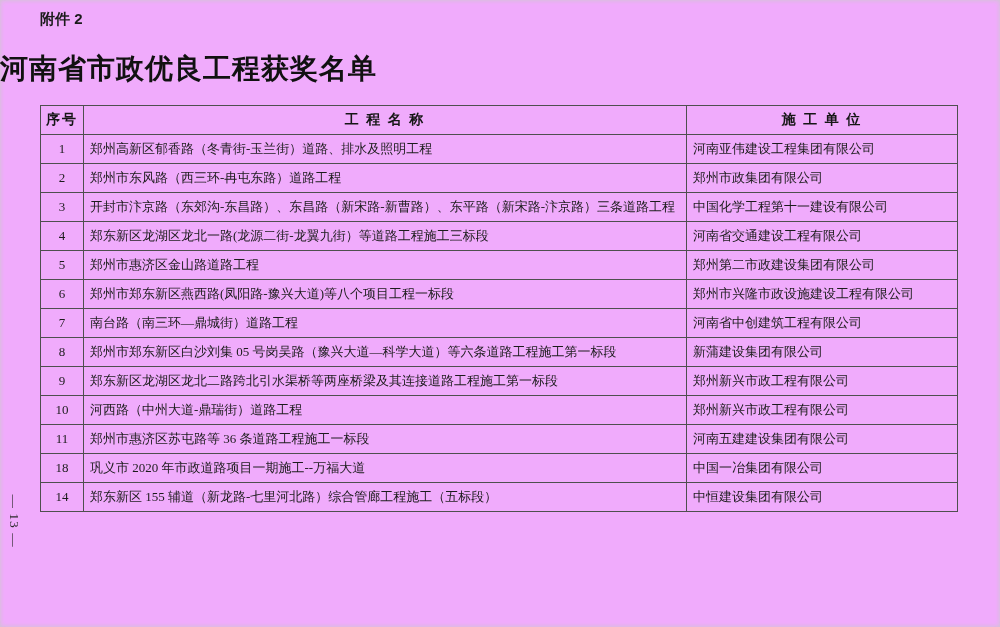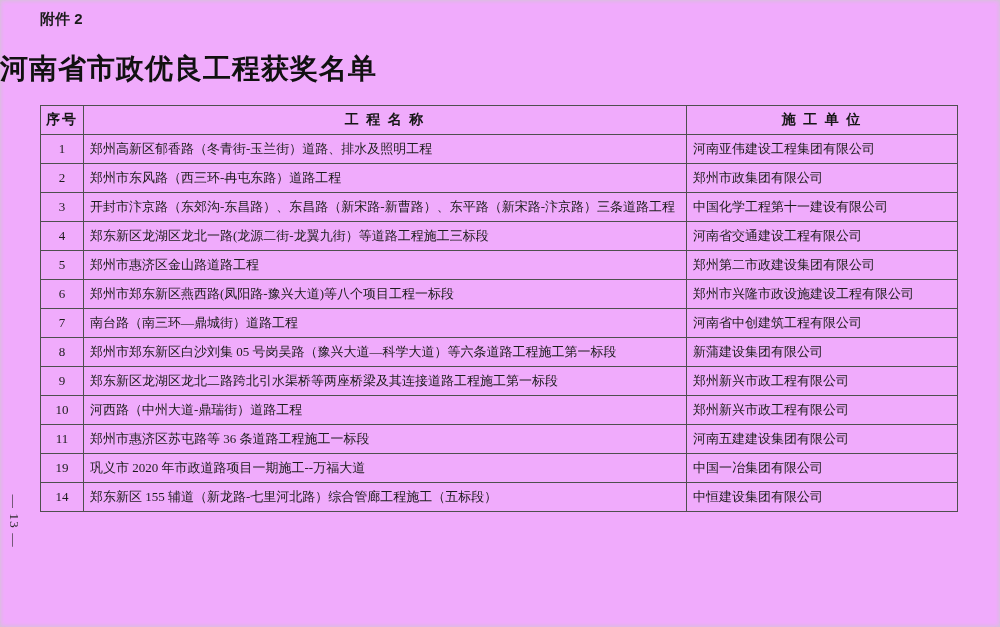--- a/index.html
+++ b/index.html
@@ -156,21 +156,21 @@
     <td class="cell-no">10</td>
     <td class="cell-project">河西路（中州大道-鼎瑞街）道路工程</td>
     <td class="cell-contractor">郑州新兴市政工程有限公司</td>
   </tr>
         <tr>
     <td class="cell-no">11</td>
     <td class="cell-project">郑州市惠济区苏屯路等 36 条道路工程施工一标段</td>
     <td class="cell-contractor">河南五建建设集团有限公司</td>
   </tr>
         <tr>
-    <td class="cell-no">19</td>
+    <td class="cell-no">18</td>
     <td class="cell-project">巩义市 2020 年市政道路项目一期施工--万福大道</td>
     <td class="cell-contractor">中国一冶集团有限公司</td>
   </tr>
         <tr>
     <td class="cell-no">14</td>
     <td class="cell-project">郑东新区 155 辅道（新龙路-七里河北路）综合管廊工程施工（五标段）</td>
     <td class="cell-contractor">中恒建设集团有限公司</td>
   </tr>
       </tbody>
   </table>

